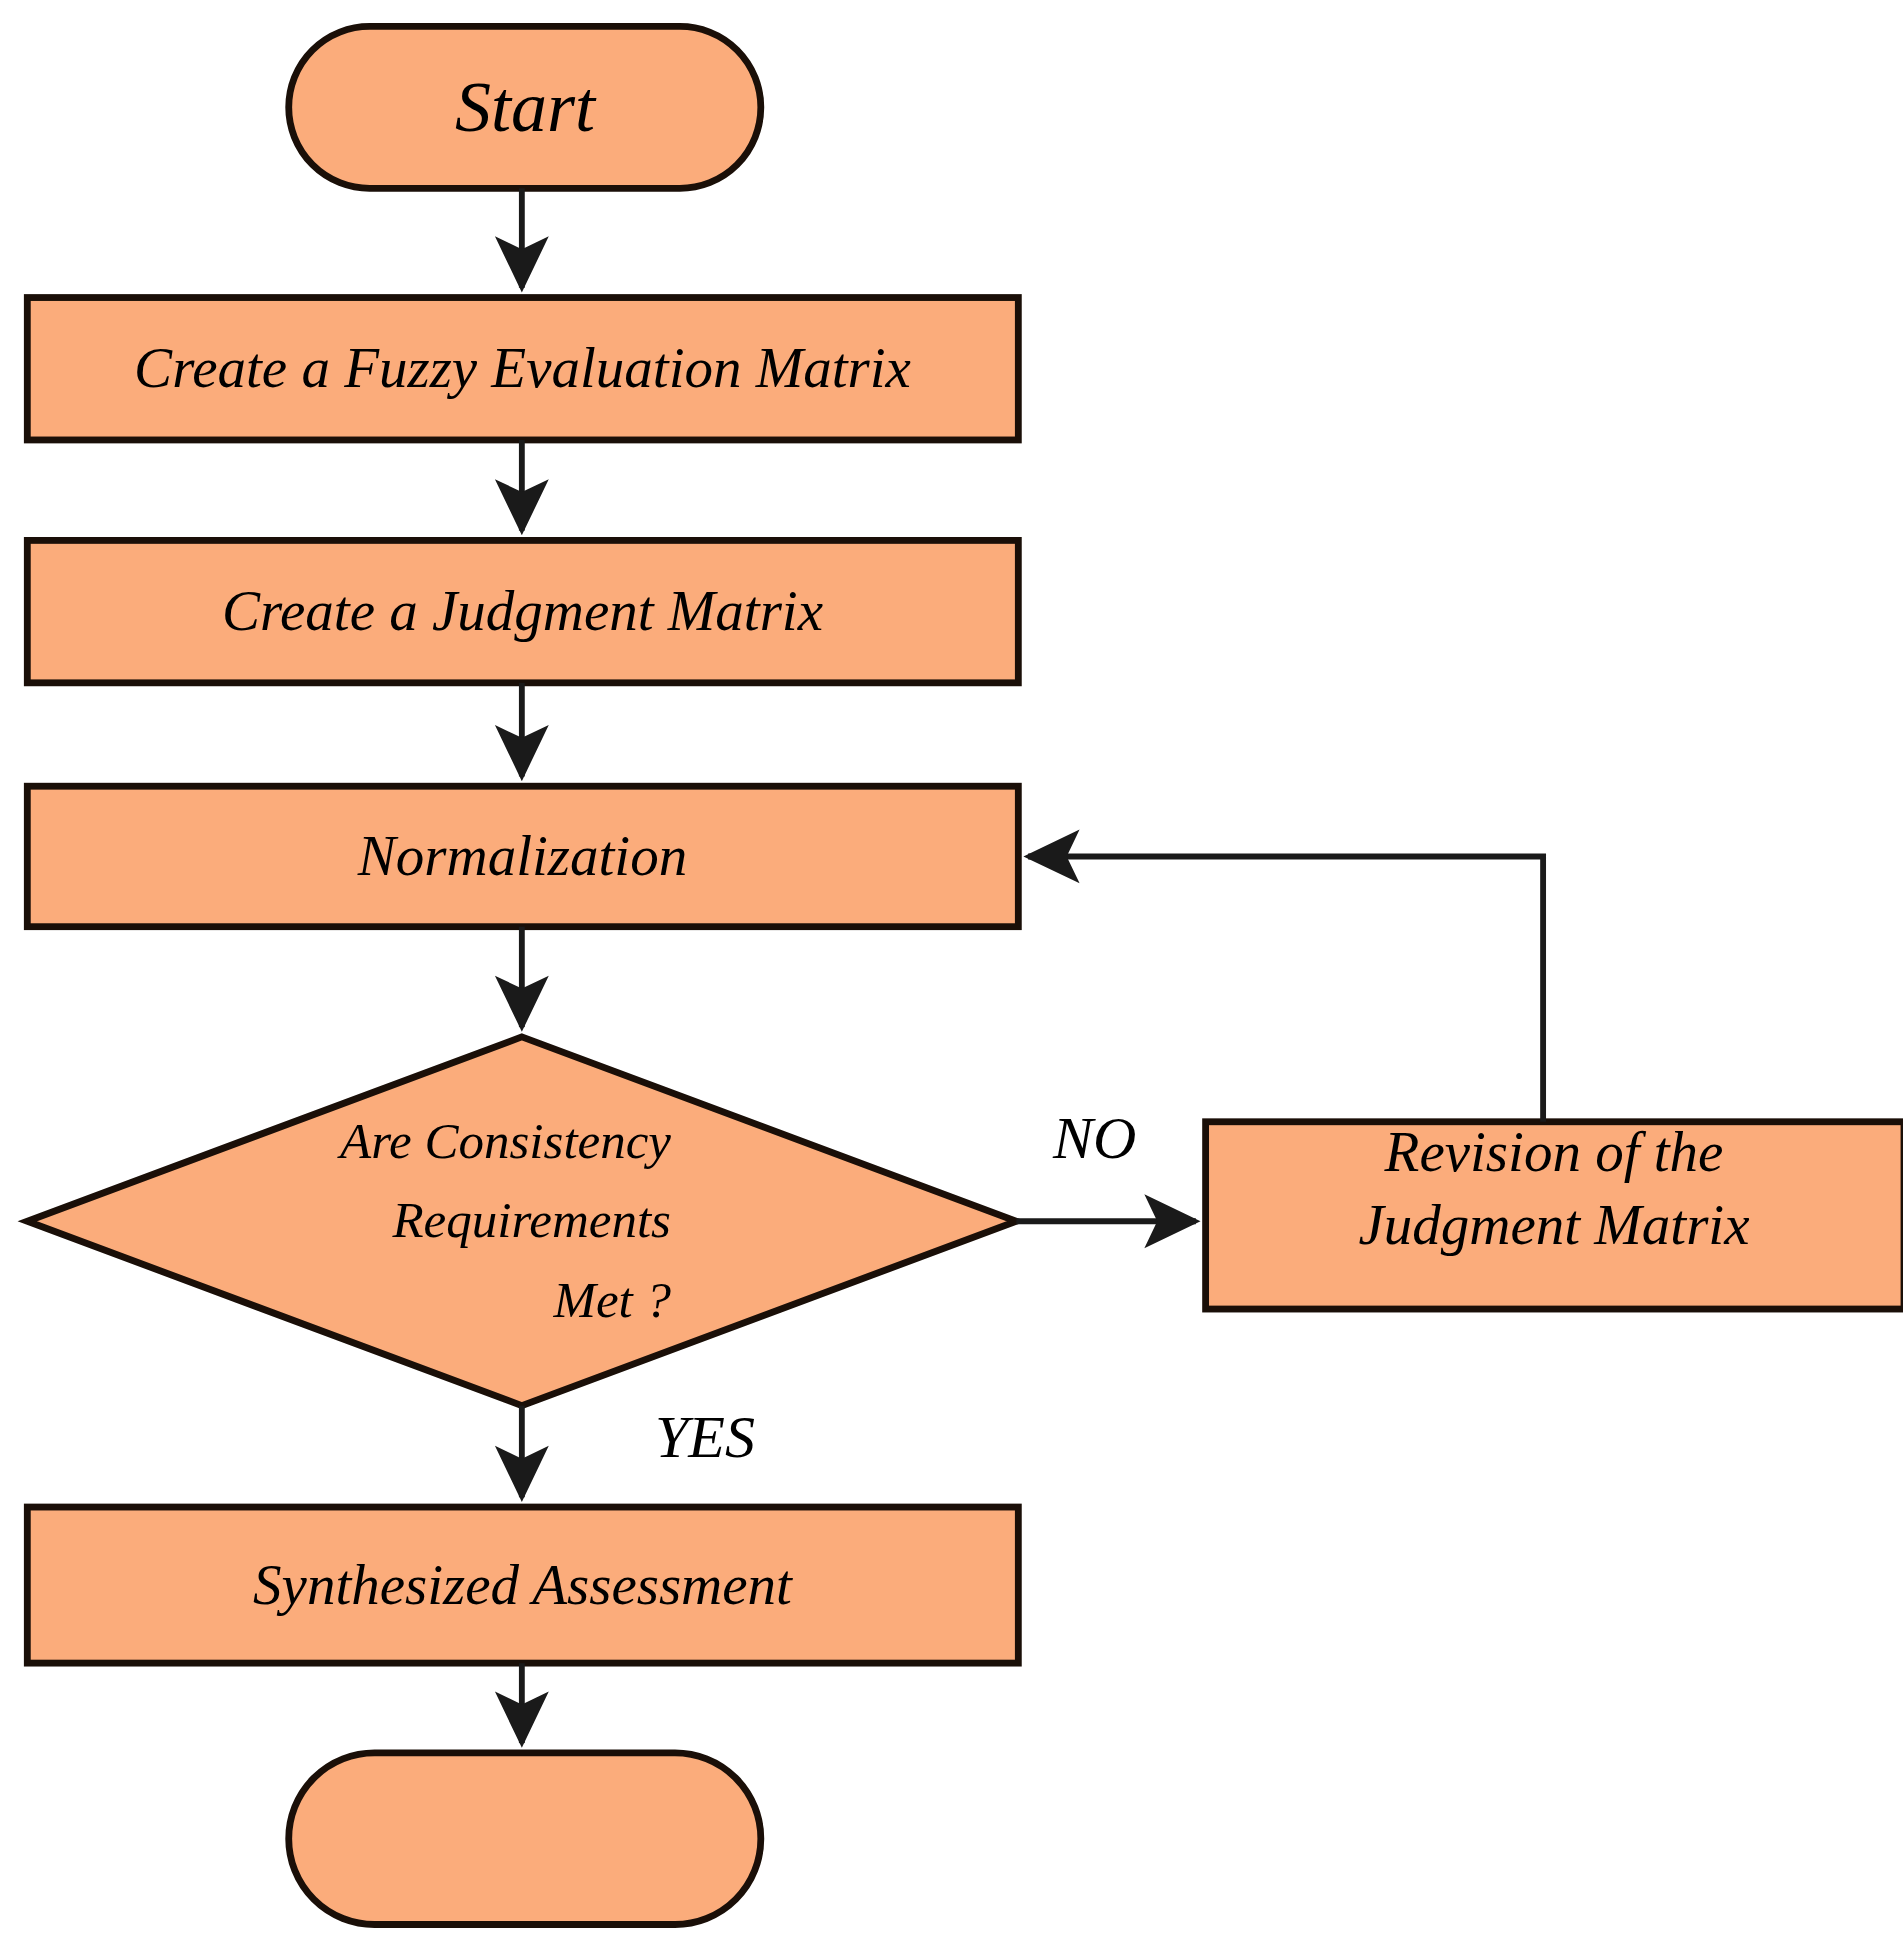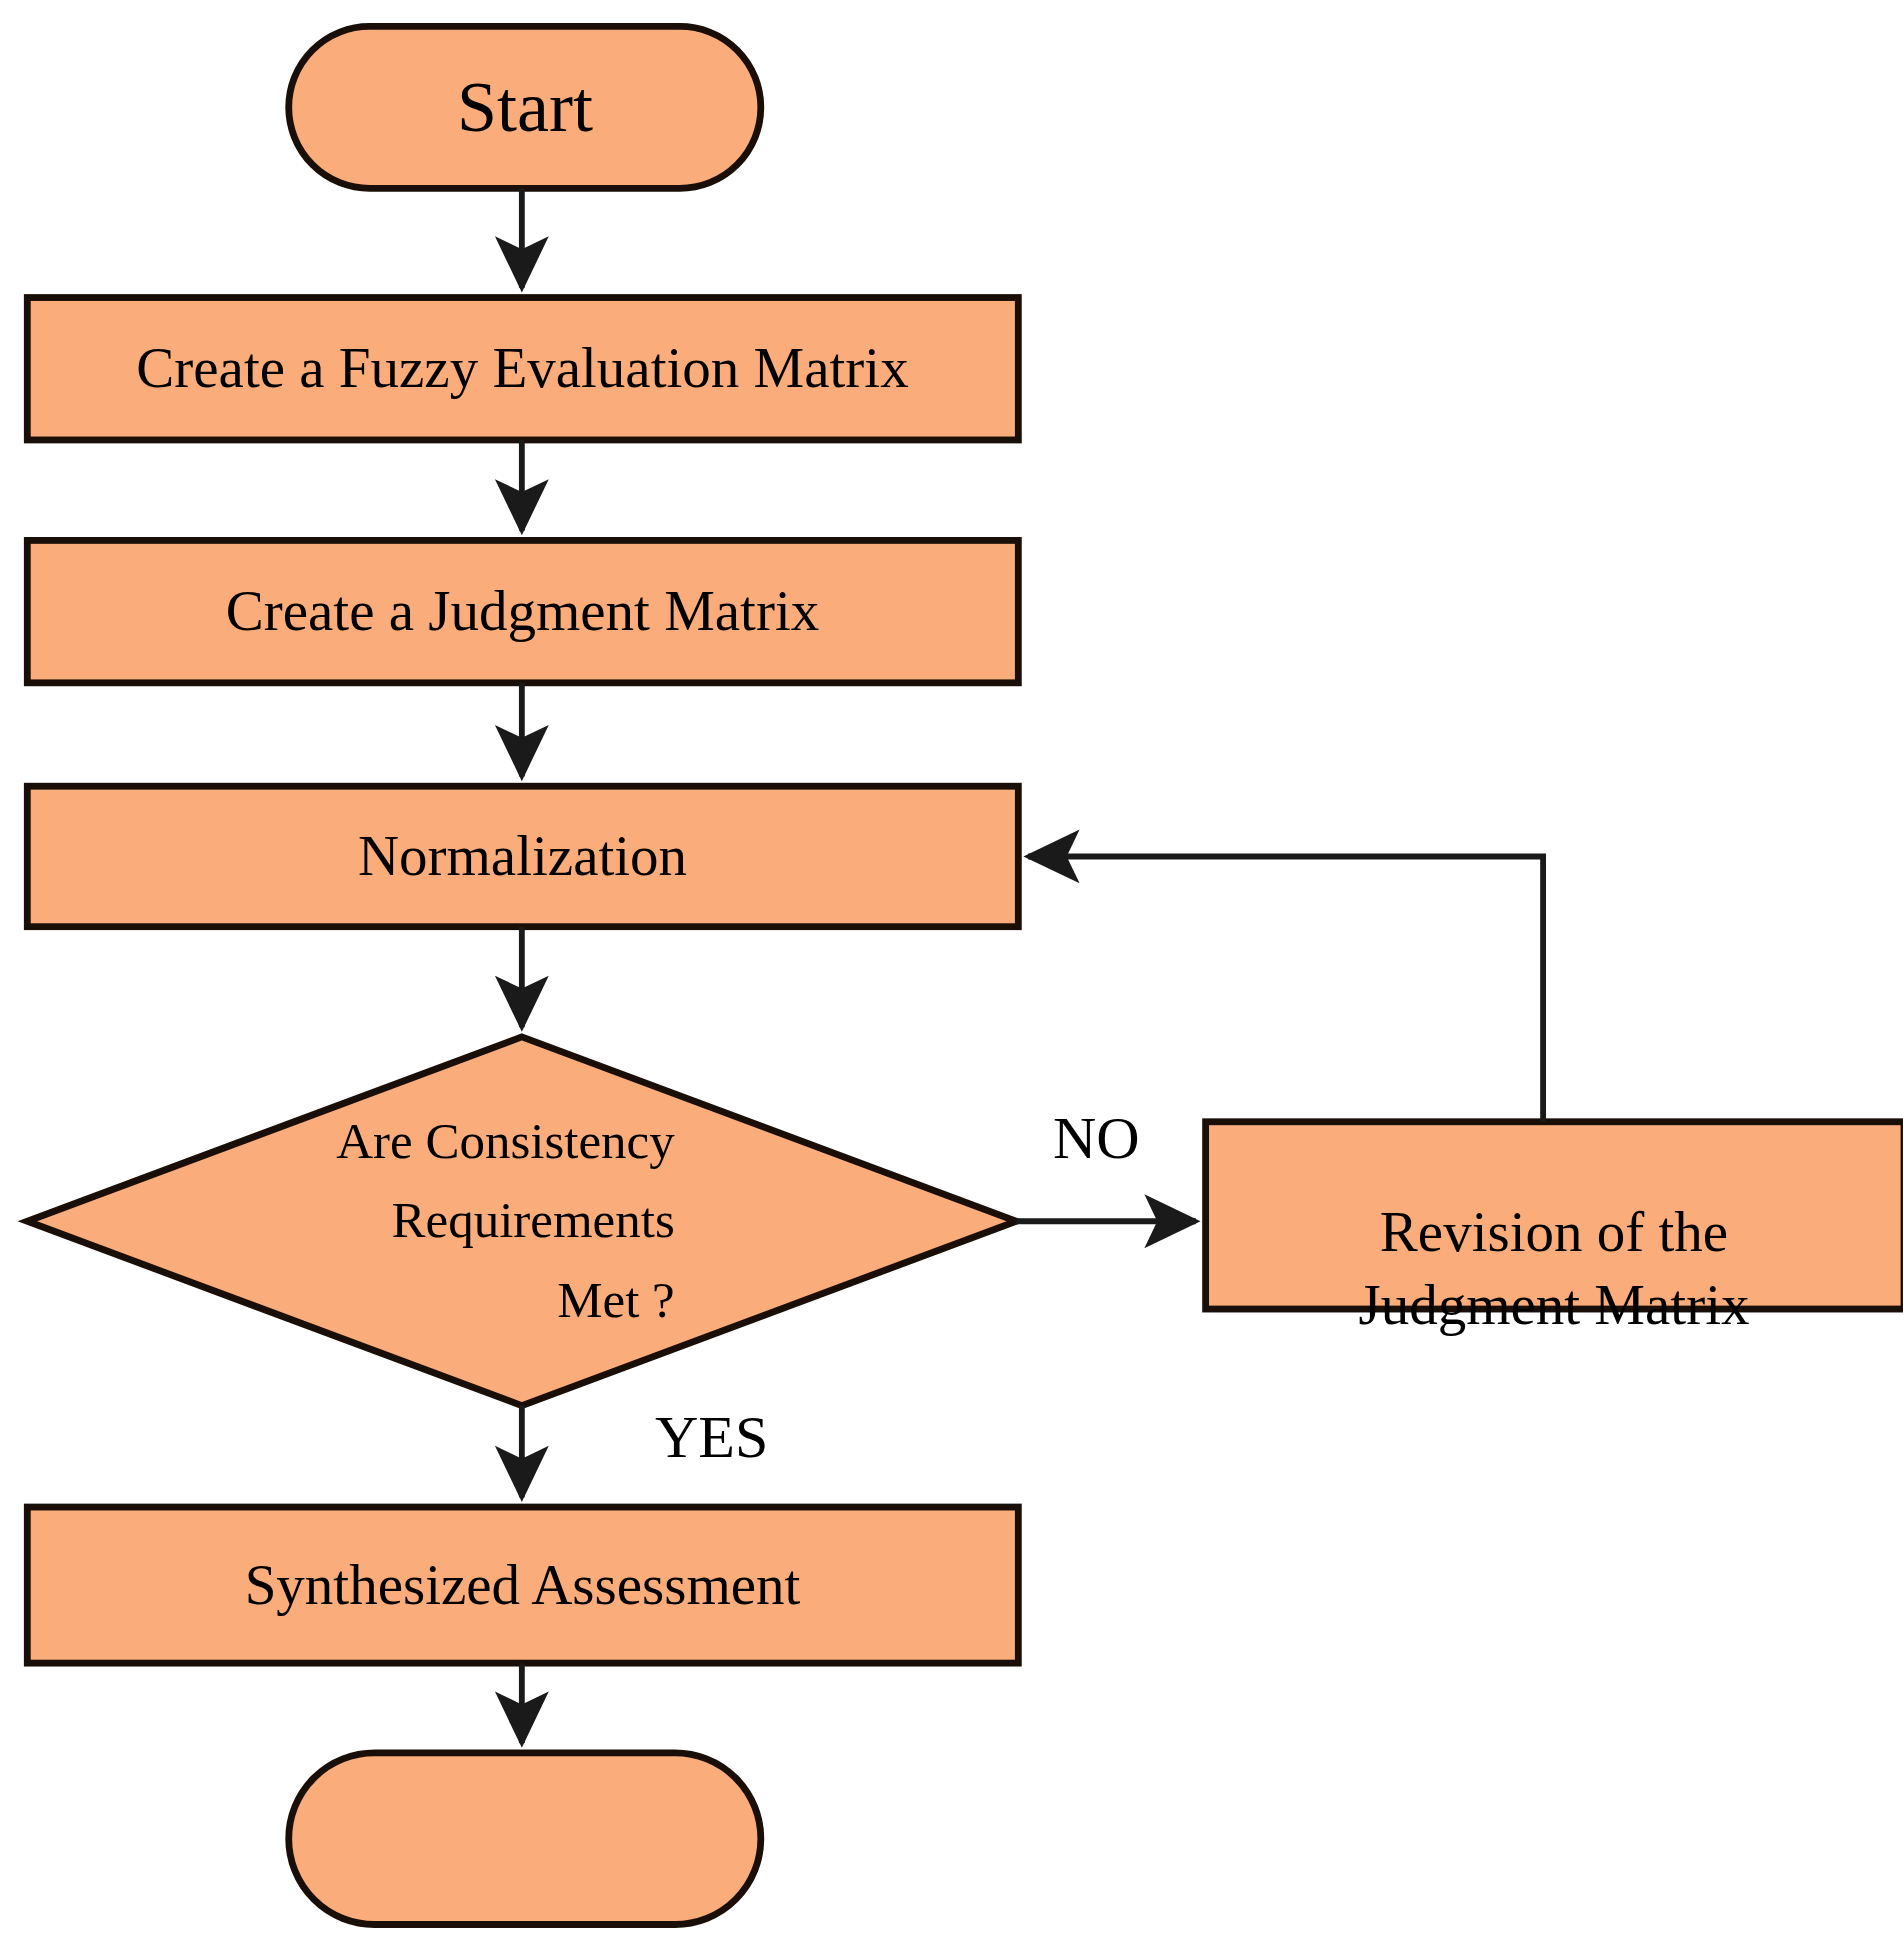--- a/index.html
+++ b/index.html
@@ -9,20 +9,21 @@
   }
   body {
     font-family: "Liberation Serif", "DejaVu Serif", serif;
   }
   #canvas {
     position: relative;
     width: 1904px;
     height: 1940px;
     background: #ffffff;
     overflow: hidden;
+    font-style: italic;
   }
   #flow-svg {
     position: absolute;
     left: 0;
     top: 0;
     width: 1904px;
     height: 1947px;
   }
   .node-label {
     position: absolute;
@@ -95,21 +96,21 @@
   <div class="node-label process-label" style="left:27px; top:297px; width:991px; height:142px;">Create a Fuzzy Evaluation Matrix</div>
 
   <div class="node-label process-label" style="left:27px; top:540px; width:991px; height:142px;">Create a Judgment Matrix</div>
 
   <div class="node-label process-label" style="left:27px; top:786px; width:991px; height:140px;">Normalization</div>
 
   <div class="node-label decision-label" style="left:135px; top:1058px; width:741px; height:326px;text-align:right;">Are Consistency
 Requirements
 Met ?</div>
 
-  <div class="node-label process-label" style="left:1205px; top:1175px; width:698px; height:187px;">Revision of the
+  <div class="node-label process-label" style="left:1205px; top:1095px; width:698px; height:187px;">Revision of the
 Judgment Matrix</div>
 
   <div class="node-label process-label" style="left:27px; top:1507px; width:991px; height:156px;">Synthesized Assessment</div>
 
 
   <div class="edge-label" style="left:1008px; top:1108px;margin-left:45px;">NO</div>
 
   <div class="edge-label" style="left:655px; top:1407px;">YES</div>
 
 </div>

